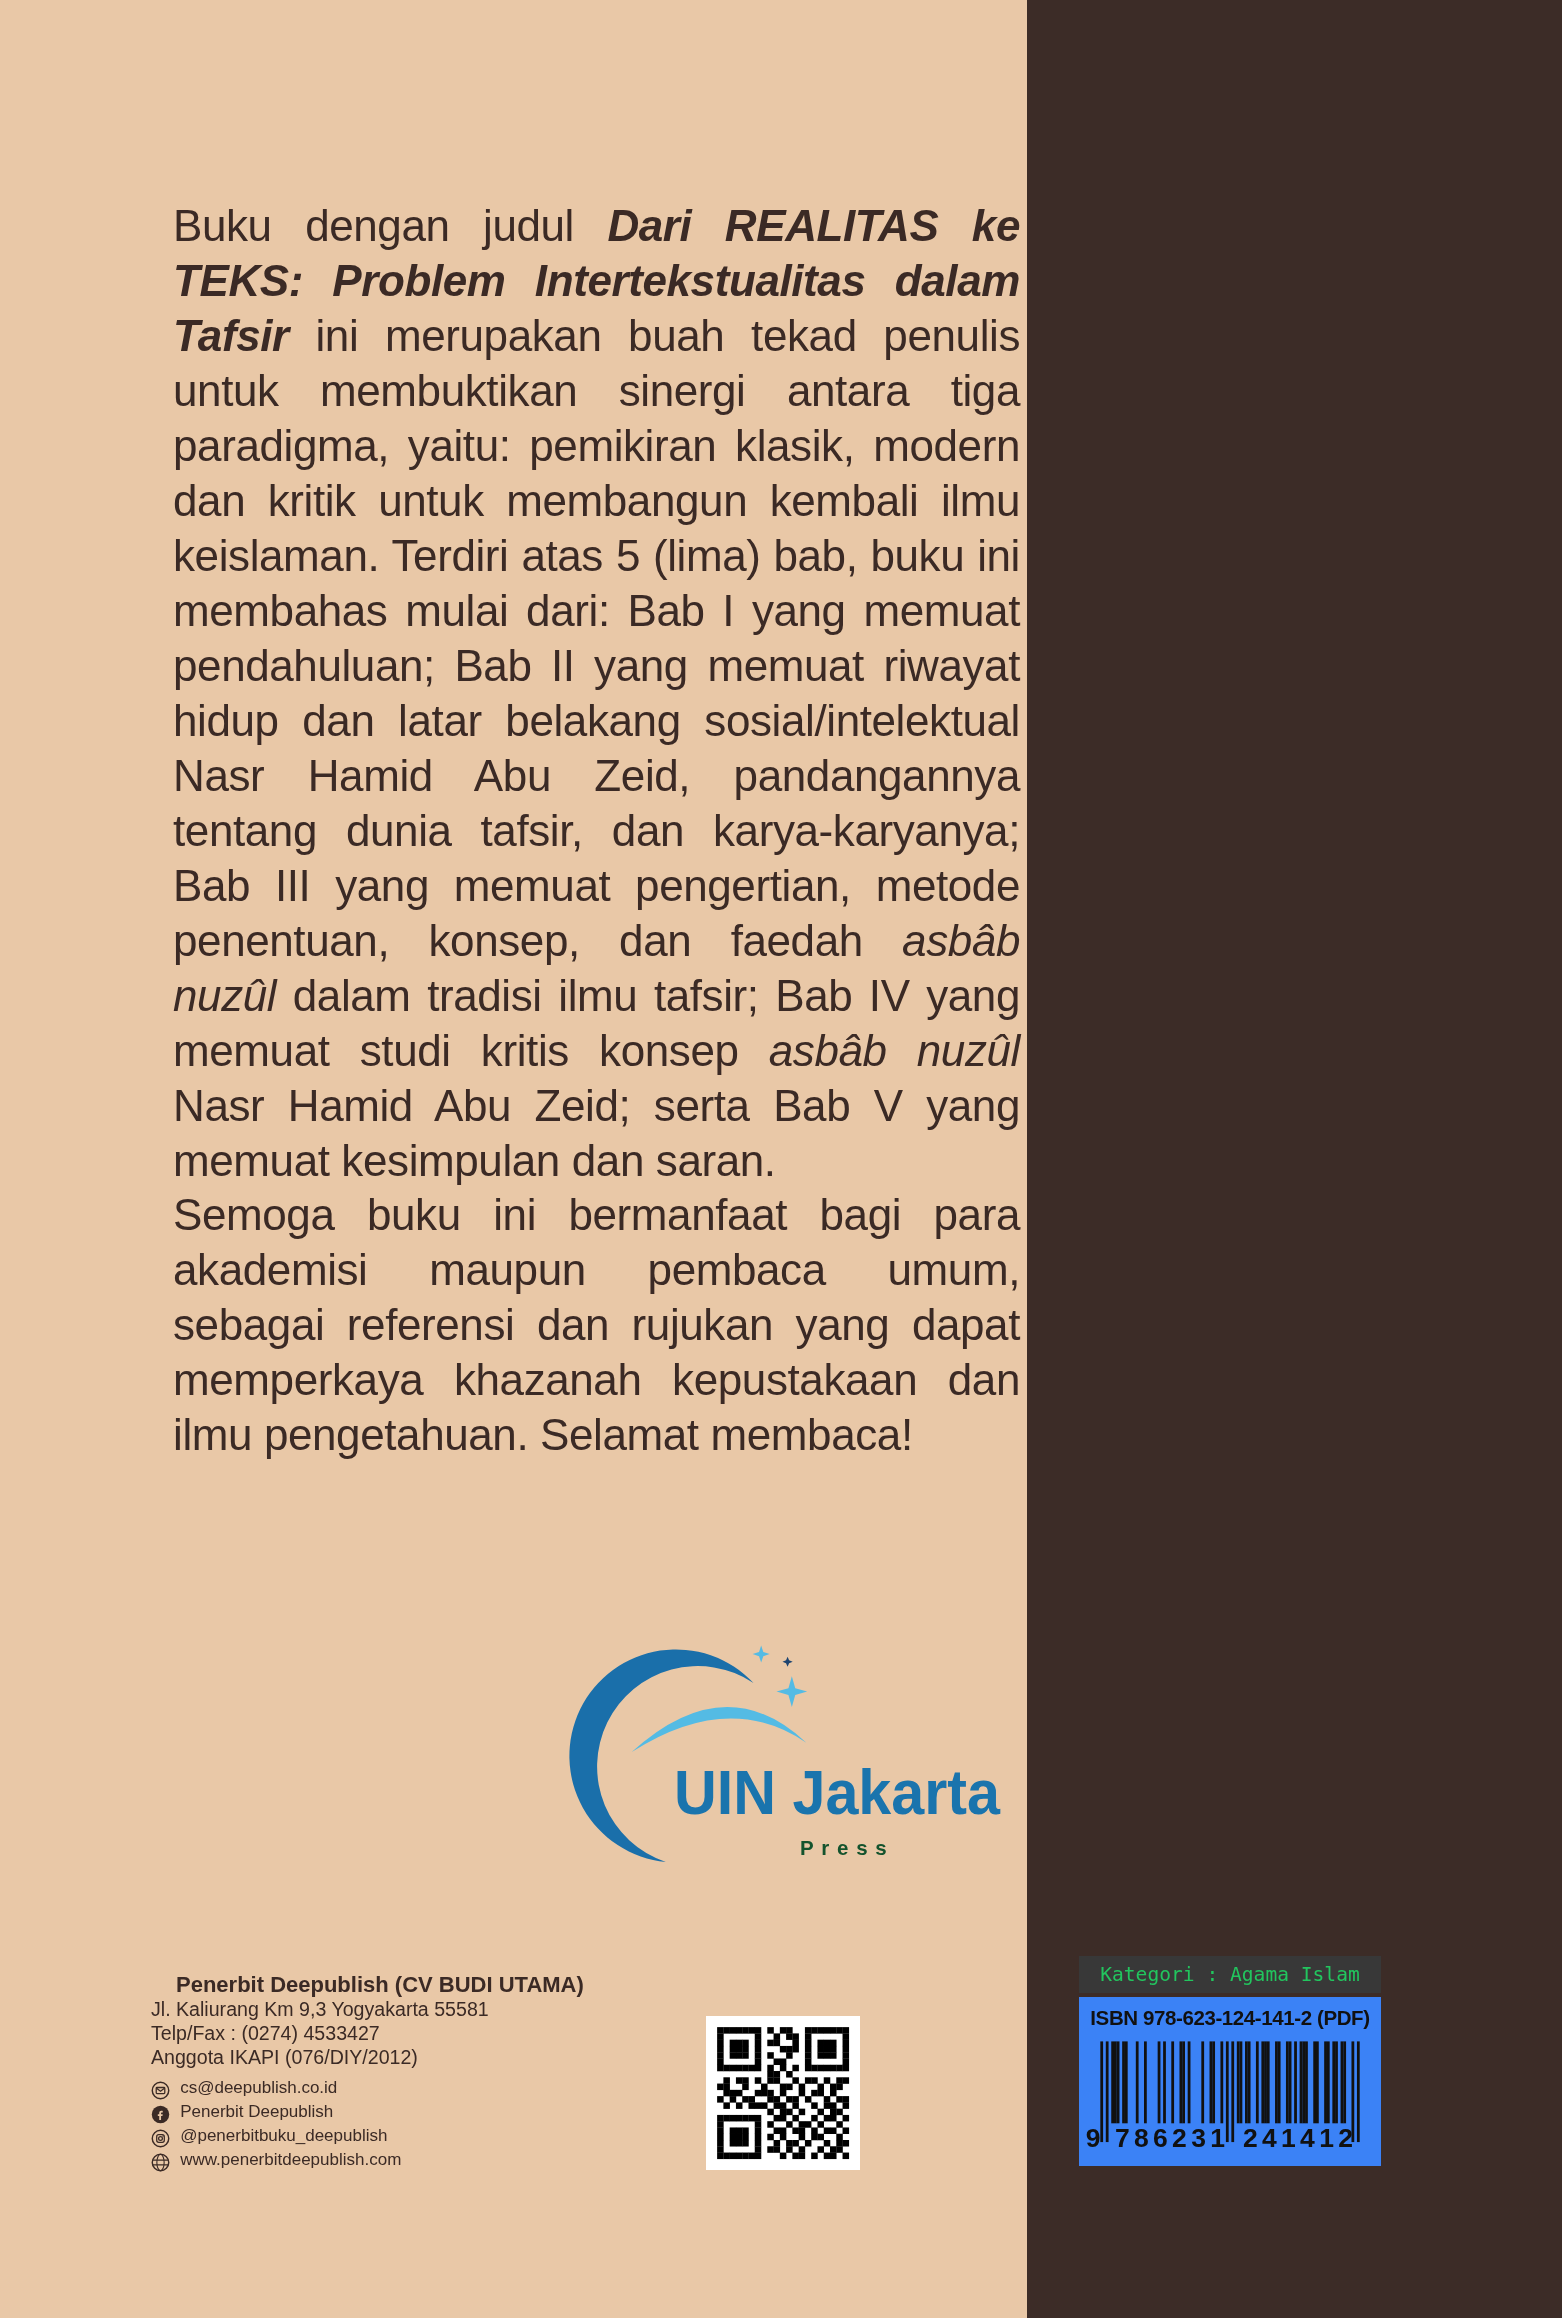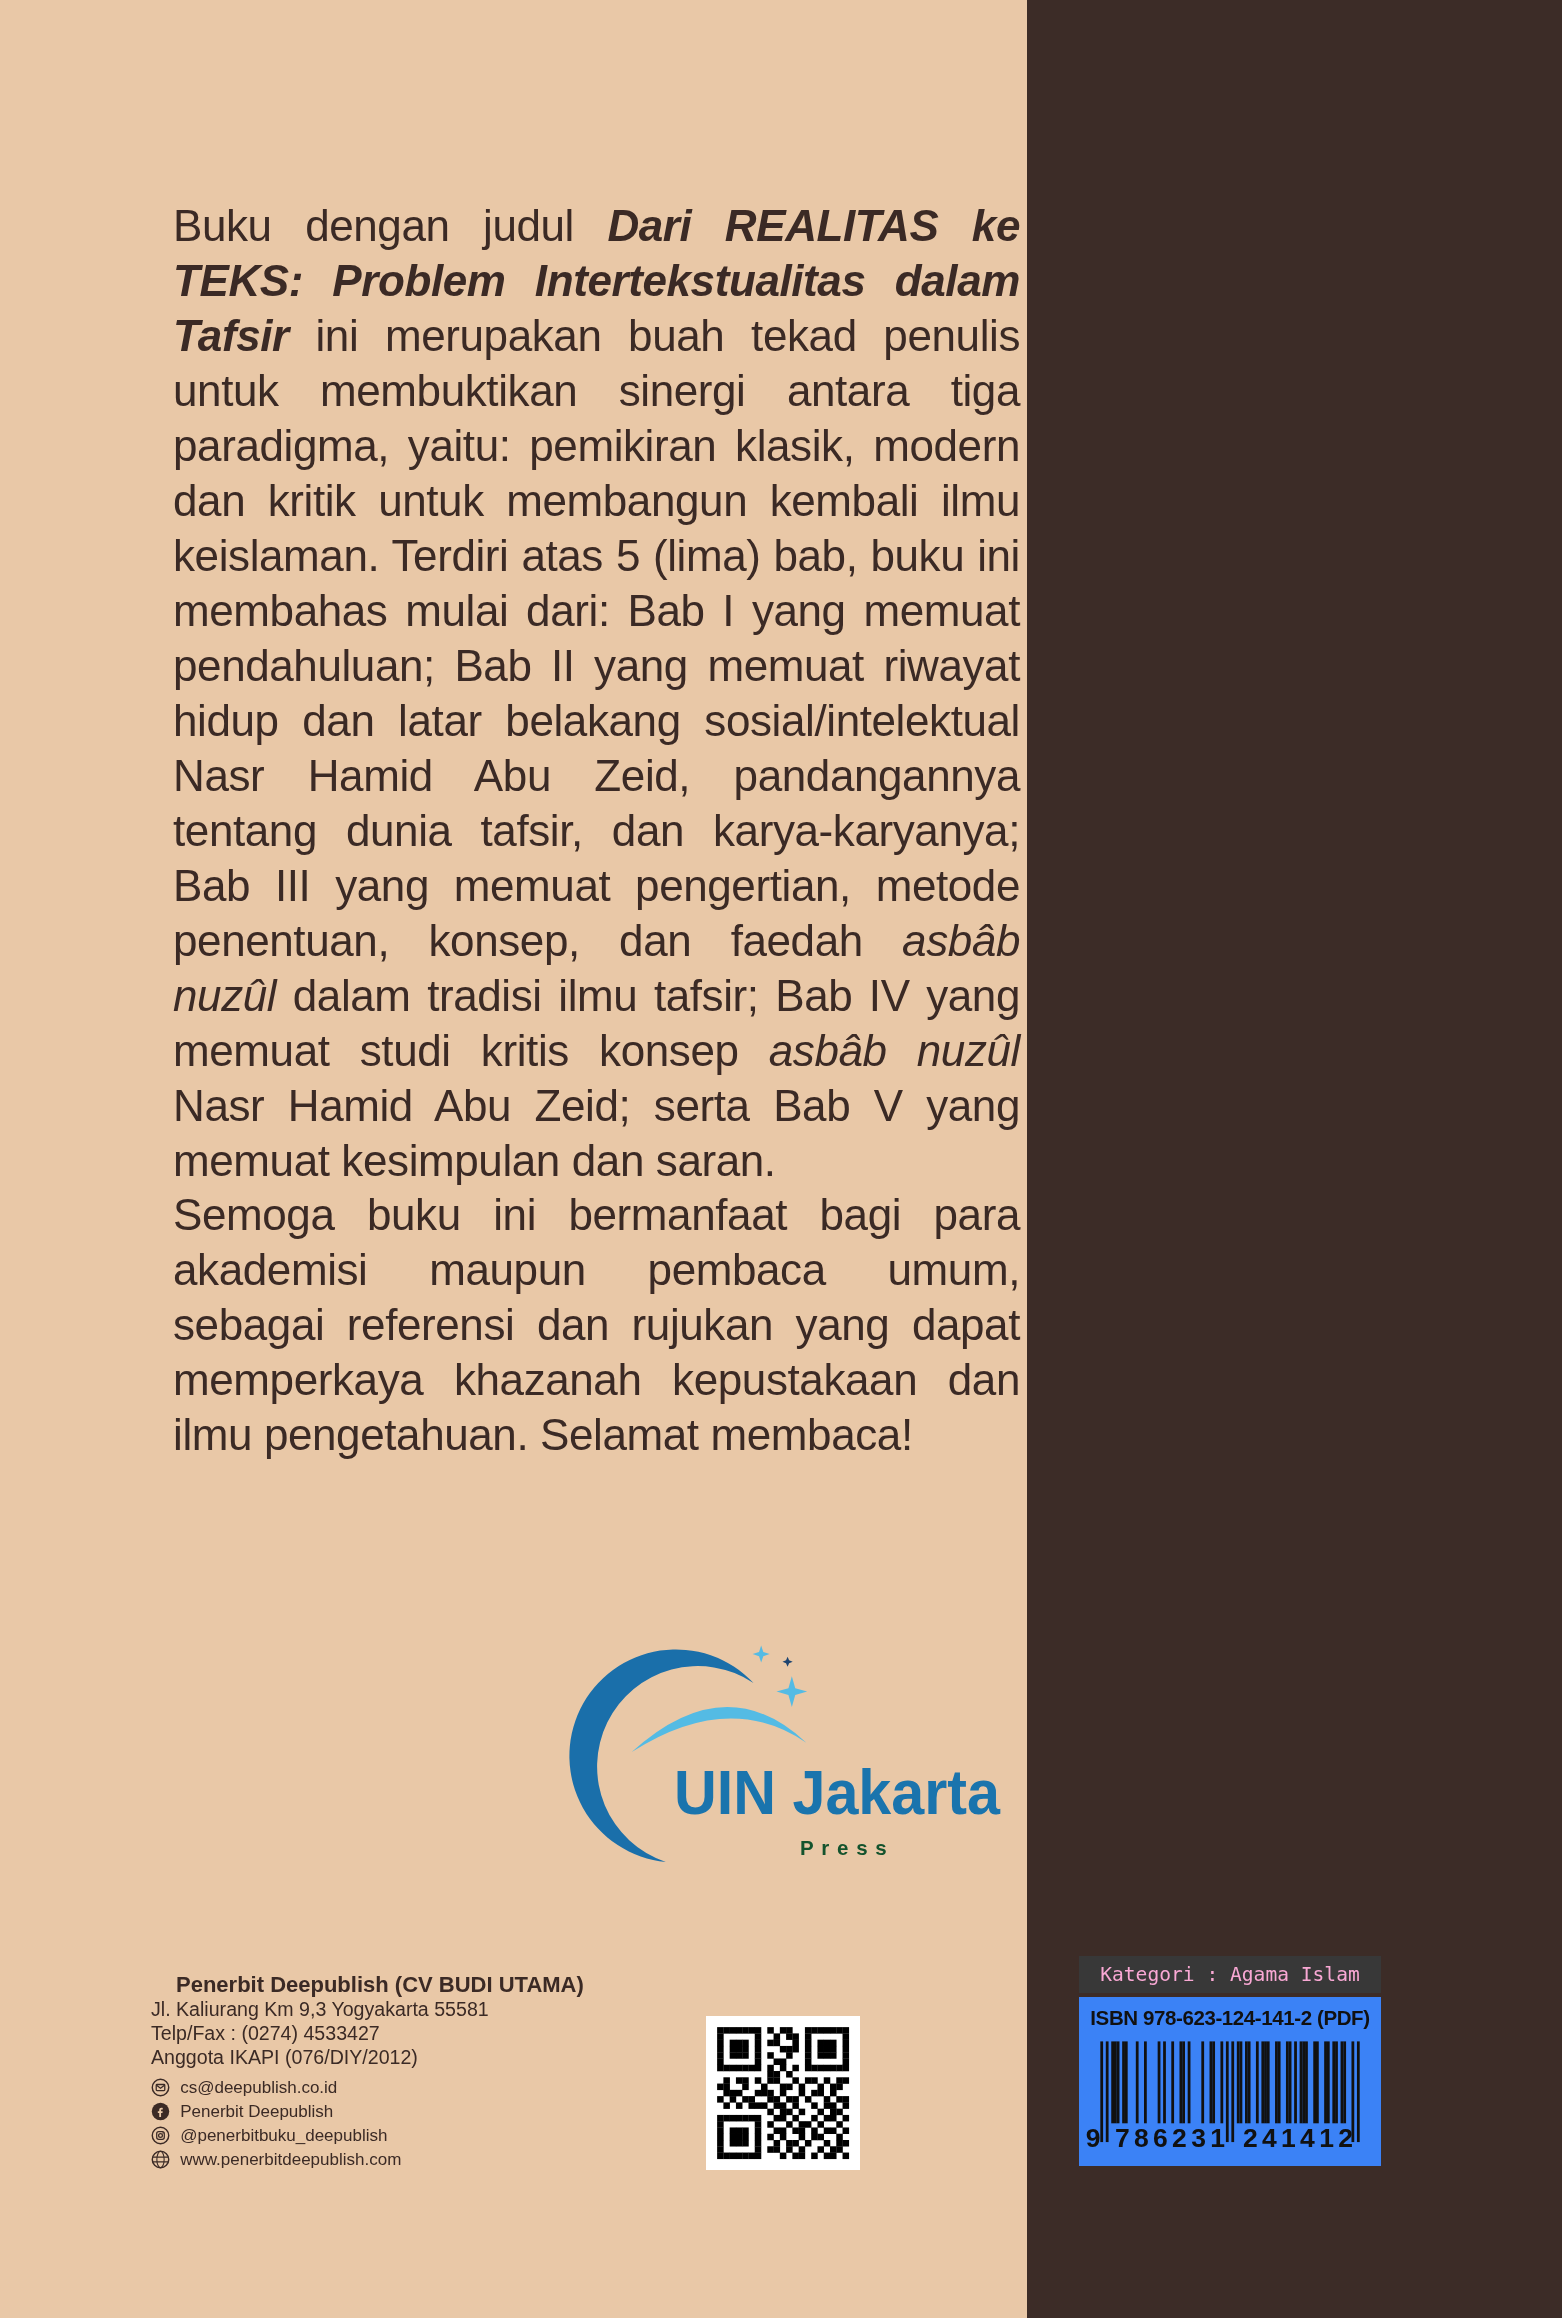--- a/index.html
+++ b/index.html
@@ -15,25 +15,25 @@
   
   #logo-art{position:absolute;left:546px;top:1643px;width:461px;height:230px;}
   #logo-name{position:absolute;left:674px;top:1760px;font-size:63px;line-height:65px;font-weight:bold;
              color:#1a74ad;transform:scaleX(0.94);transform-origin:left top;white-space:nowrap;}
   #logo-press{position:absolute;left:800px;top:1836px;font-size:20.5px;font-weight:bold;color:#14532d;
               letter-spacing:7.7px;}
   
   #publisher{position:absolute;left:151px;top:1973px;font-size:19.6px;line-height:24px;}
   .pub-name{font-weight:bold;font-size:22px;margin-left:25px;}
   #contacts{margin-top:6.8px;}
-  .contact-row{display:flex;align-items:center;height:24px;font-size:17px;}
+  .contact-row{display:flex;align-items:flex-end;height:24px;font-size:17px;}
   .contact-row .cicon{width:19px;height:19px;margin-right:10.2px;flex:0 0 19px;}
   
   #category-bar{position:absolute;left:1079px;top:1956px;width:302px;height:37px;background:#383838;
-      color:#f9a8d4;font-family:"DejaVu Sans Mono","Liberation Mono",monospace;font-size:19.6px;
+      color:#22c55e;font-family:"DejaVu Sans Mono","Liberation Mono",monospace;font-size:19.6px;
       display:flex;align-items:center;justify-content:center;white-space:nowrap;}
   #isbn-box{position:absolute;left:1079px;top:1997px;width:302px;height:169px;background:#3b82f6;}
   #isbn-text{position:absolute;top:8.5px;left:0;width:100%;text-align:center;font-size:20.5px;
              font-weight:600;color:#111;letter-spacing:-0.4px;}
   #barcode-svg{position:absolute;left:0;top:0;}
   .bc-digits{position:absolute;font-size:26.5px;font-weight:bold;color:#111;top:126px;}
   #bc-lead{left:6.8px;}
   #bc-g1{left:36px;width:113px;text-align:center;letter-spacing:4.3px;}
   #bc-g2{left:164px;width:113px;text-align:center;letter-spacing:4.3px;}
   

